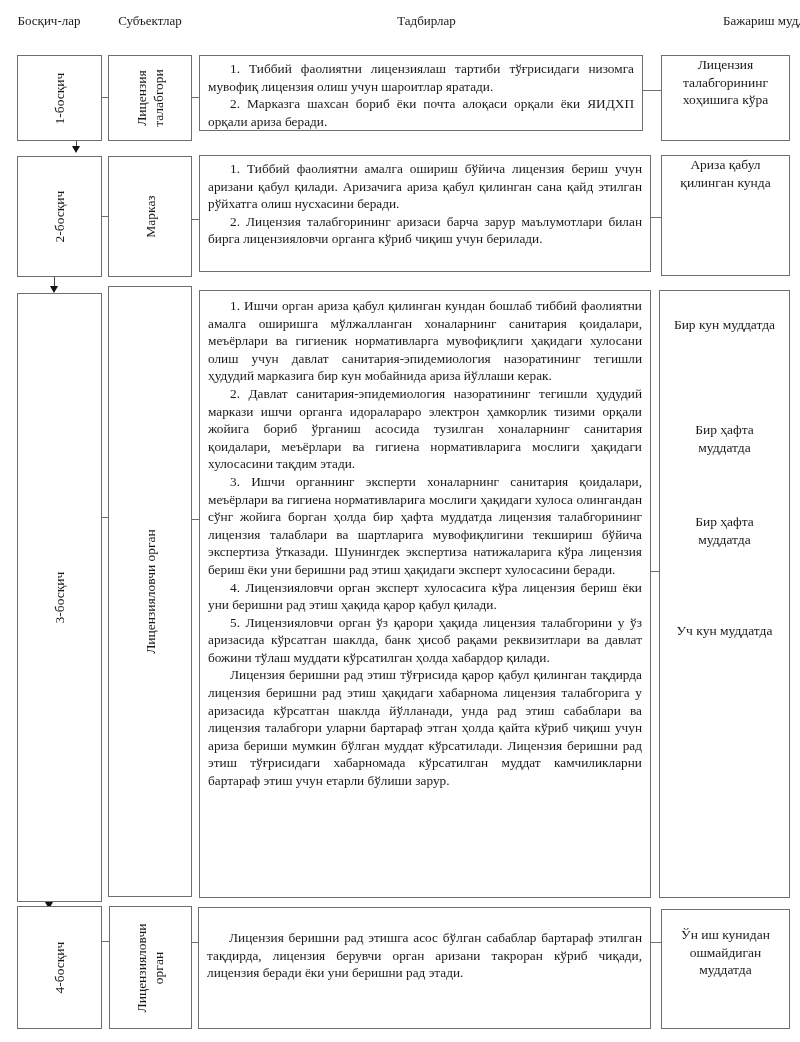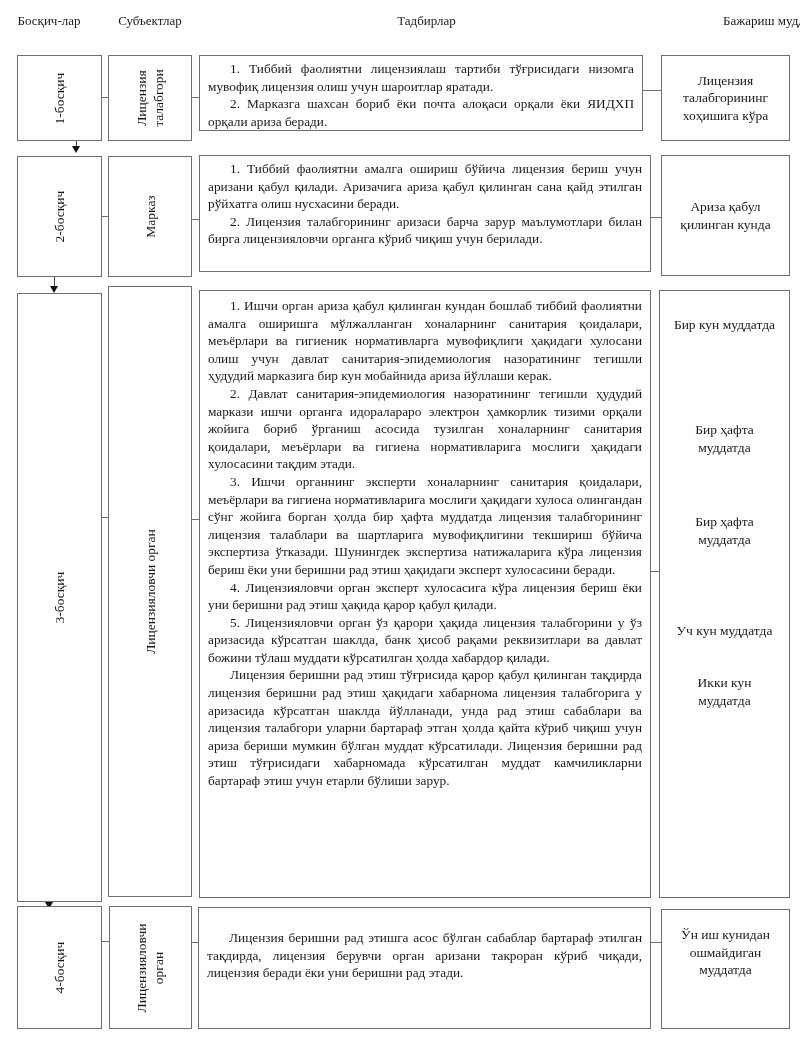--- a/index.html
+++ b/index.html
@@ -5,21 +5,21 @@
     html, body { margin: 0; padding: 0; background: #ffffff; }
     body { width: 800px; height: 1042px; position: relative; overflow: hidden;
            font-family: "Liberation Serif", "DejaVu Serif", serif; color: #1a1a1a; }
     .hdr { position: absolute; font-size: 13px; text-align: center; line-height: 17px; }
     .box { position: absolute; border: 1px solid #6e6e6e; box-sizing: border-box; background: #fff; }
     .vert { display: flex; align-items: center; justify-content: center; }
     .vert span { display: block; transform: rotate(-90deg); white-space: nowrap; font-size: 13.5px; line-height: 17px; text-align: center; }
     .act { padding: 4px 8px 4px 8px; font-size: 13.3px; line-height: 17.6px; text-align: justify; }
     .act p { margin: 0; text-indent: 22px; }
     .term { font-size: 13.5px; line-height: 17.5px; text-align: center; }
-    .term-center { display: flex; align-items: center; justify-content: center; padding: 0 4px; }
+    .term-center { display: flex; justify-content: center; padding: 0 4px; }
     .term-item { position: absolute; left: 0; right: 0; text-align: center; }
     .hline { position: absolute; height: 1px; background: #6e6e6e; }
     .vline { position: absolute; width: 1px; background: #444; }
     .arrow { position: absolute; width: 0; height: 0; border-left: 4px solid transparent; border-right: 4px solid transparent; border-top: 7px solid #111; }
   </style>
 </head>
 <body>
 
 <div class="hdr" style="left:0; top:12px; width:98px;">Босқич-лар</div>
 <div class="hdr" style="left:100px; top:12px; width:100px;">Субъектлар</div>
@@ -81,21 +81,20 @@
   <p>4. Лицензияловчи орган эксперт хулосасига кўра лицензия бериш ёки уни беришни рад этиш ҳақида қарор қабул қилади.</p>
   <p>5. Лицензияловчи орган ўз қарори ҳақида лицензия талабгорини у ўз аризасида кўрсатган шаклда, банк ҳисоб рақами реквизитлари ва давлат божини тўлаш муддати кўрсатилган ҳолда хабардор қилади.</p>
   <p>Лицензия беришни рад этиш тўғрисида қарор қабул қилинган тақдирда лицензия беришни рад этиш ҳақидаги хабарнома лицензия талабгорига у аризасида кўрсатган шаклда йўлланади, унда рад этиш сабаблари ва лицензия талабгори уларни бартараф этган ҳолда қайта кўриб чиқиш учун ариза бериши мумкин бўлган муддат кўрсатилади. Лицензия беришни рад этиш тўғрисидаги хабарномада кўрсатилган муддат камчиликларни бартараф этиш учун етарли бўлиши зарур.</p>
 </div>
 <div class="hline" style="left:651px; top:571px; width:10px;"></div>
 <div class="box term" style="left:659px; top:290px; width:131px; height:608px;">
   <div class="term-item" style="top:25px;">Бир кун муддатда</div>
   <div class="term-item" style="top:130px; padding:0 28px;">Бир ҳафта муддатда</div>
   <div class="term-item" style="top:222px; padding:0 28px;">Бир ҳафта муддатда</div>
   <div class="term-item" style="top:331px;">Уч кун муддатда</div>
-  <div class="term-item" style="top:383px; padding:0 28px;">Икки кун муддатда</div>
 </div>
 
 <div class="vline" style="left:49px; top:902px; height:5px;"></div>
 <div class="arrow" style="left:45px; top:902px;"></div>
 
 <div class="box vert" style="left:17px; top:906px; width:85px; height:123px;">
   <span>4-босқич</span>
 </div>
 <div class="hline" style="left:102px; top:941px; width:7px;"></div>
 <div class="box vert" style="left:109px; top:906px; width:83px; height:123px;">

